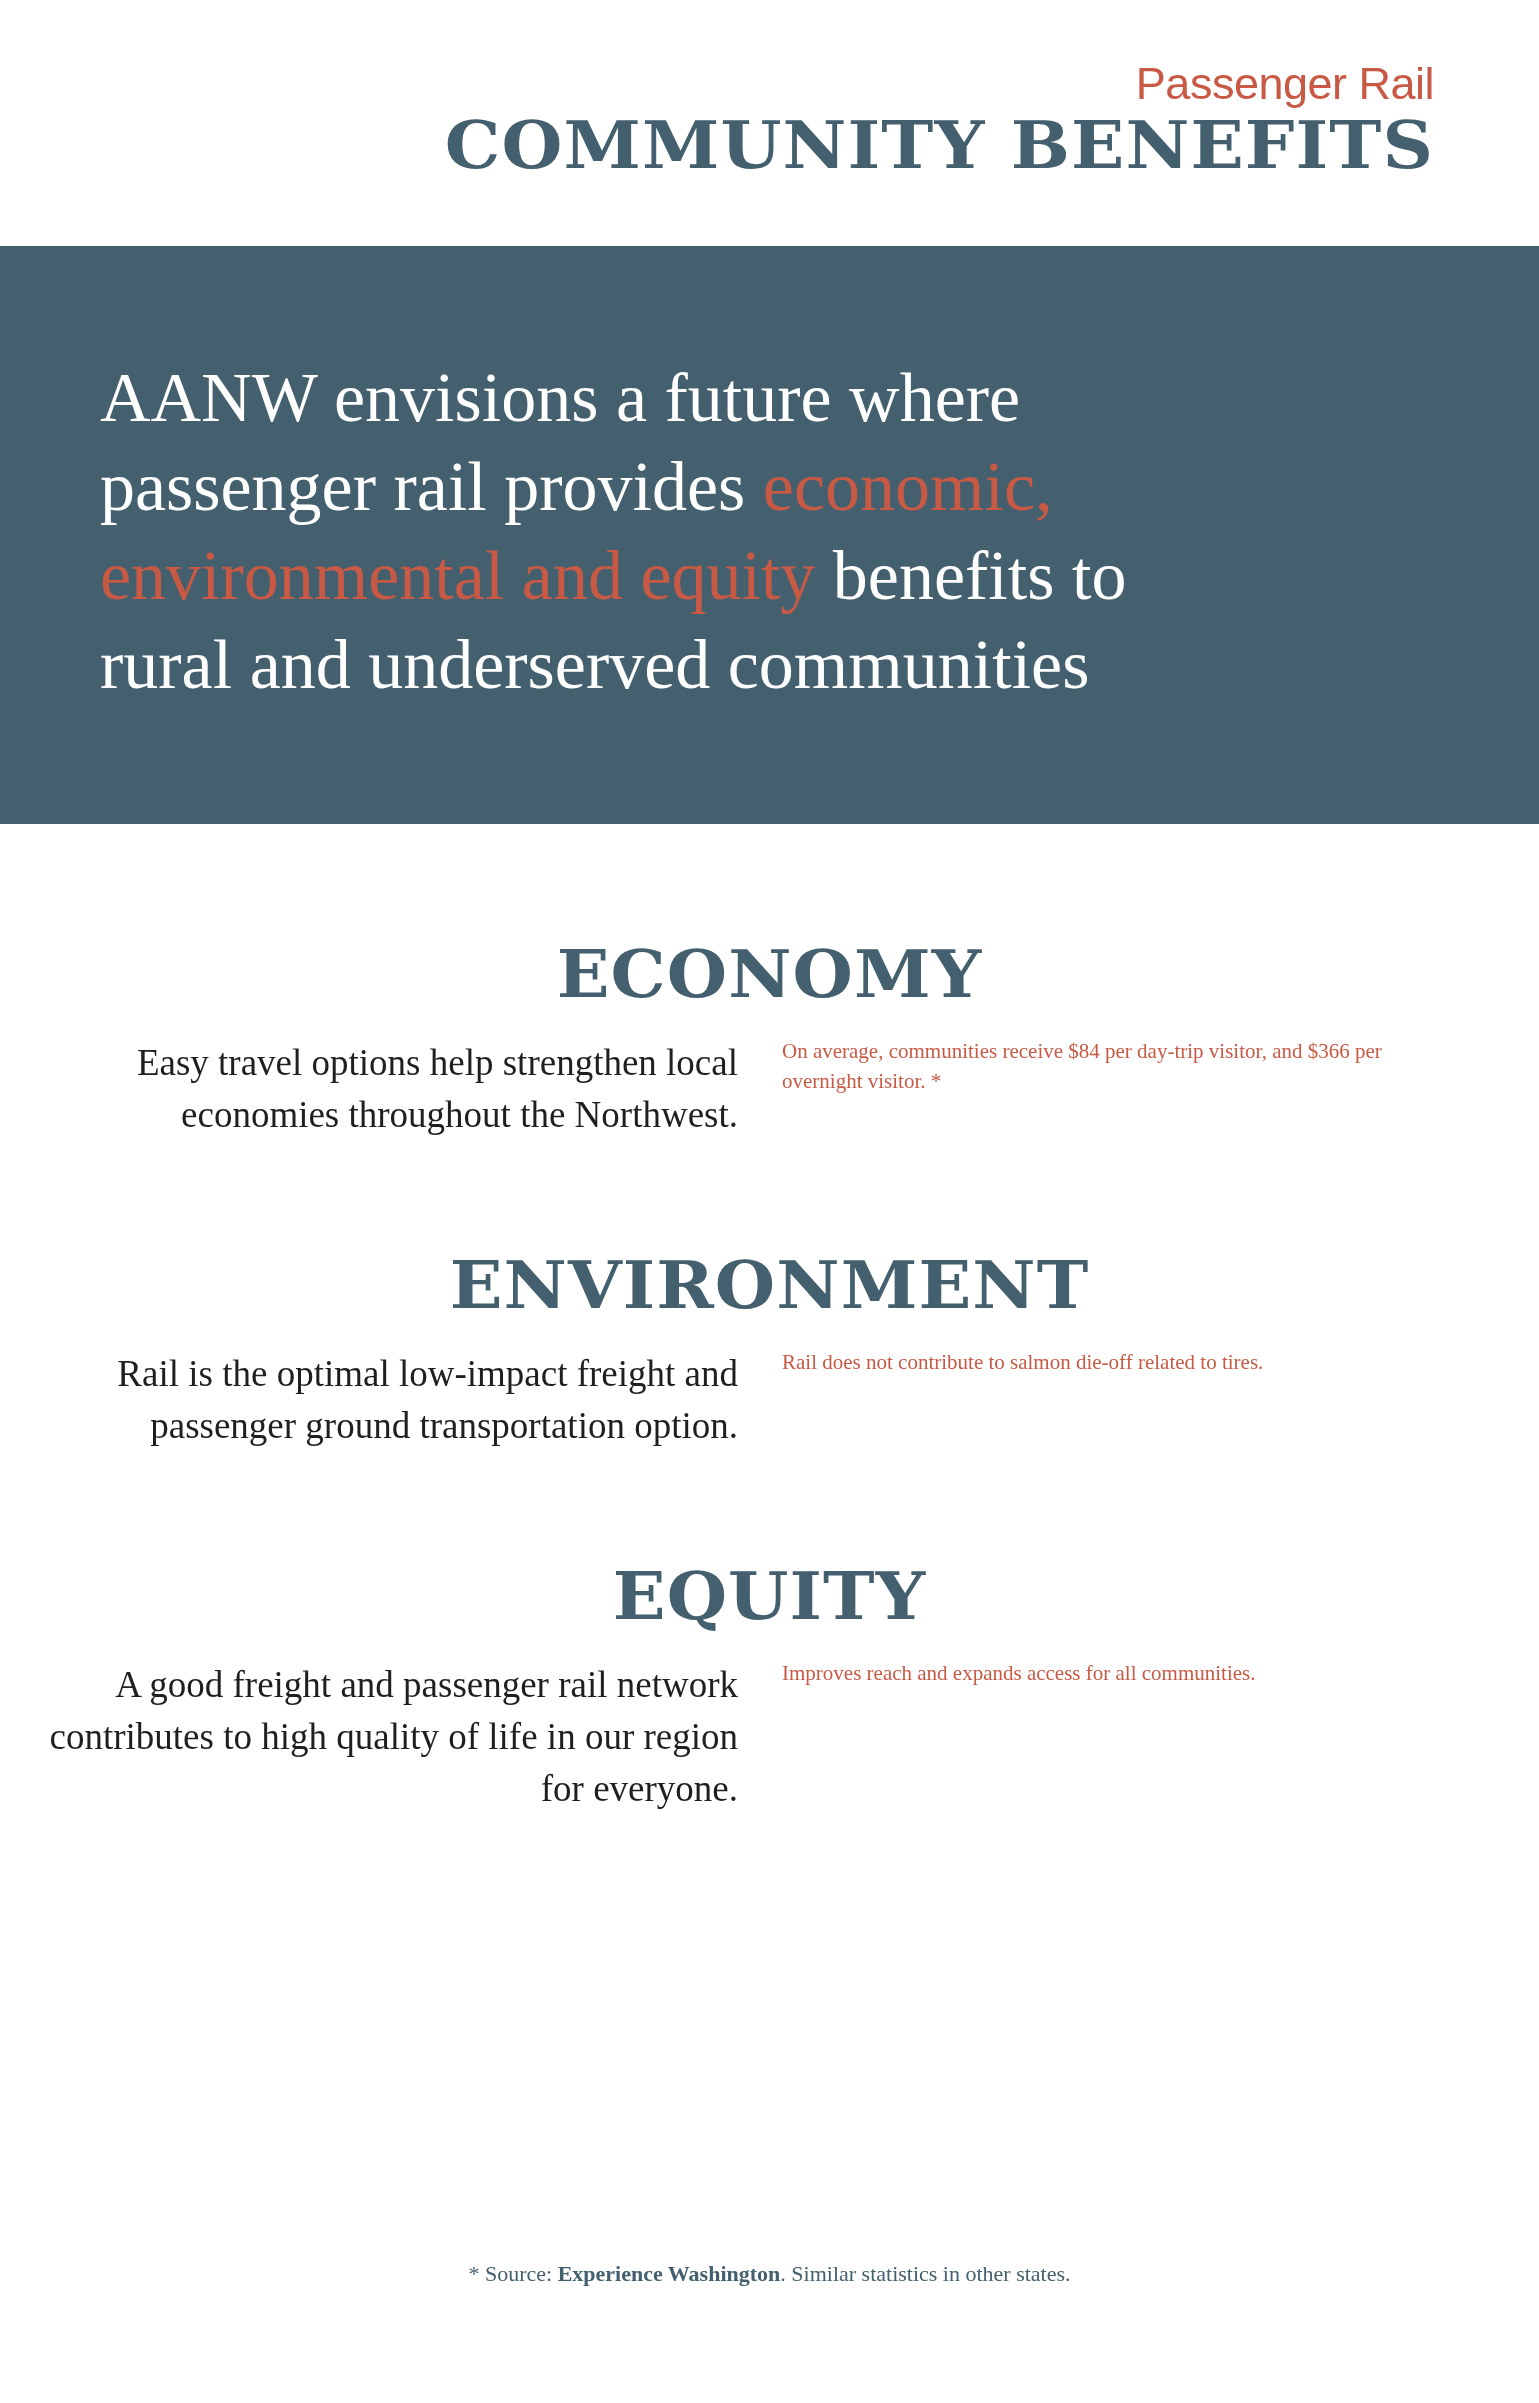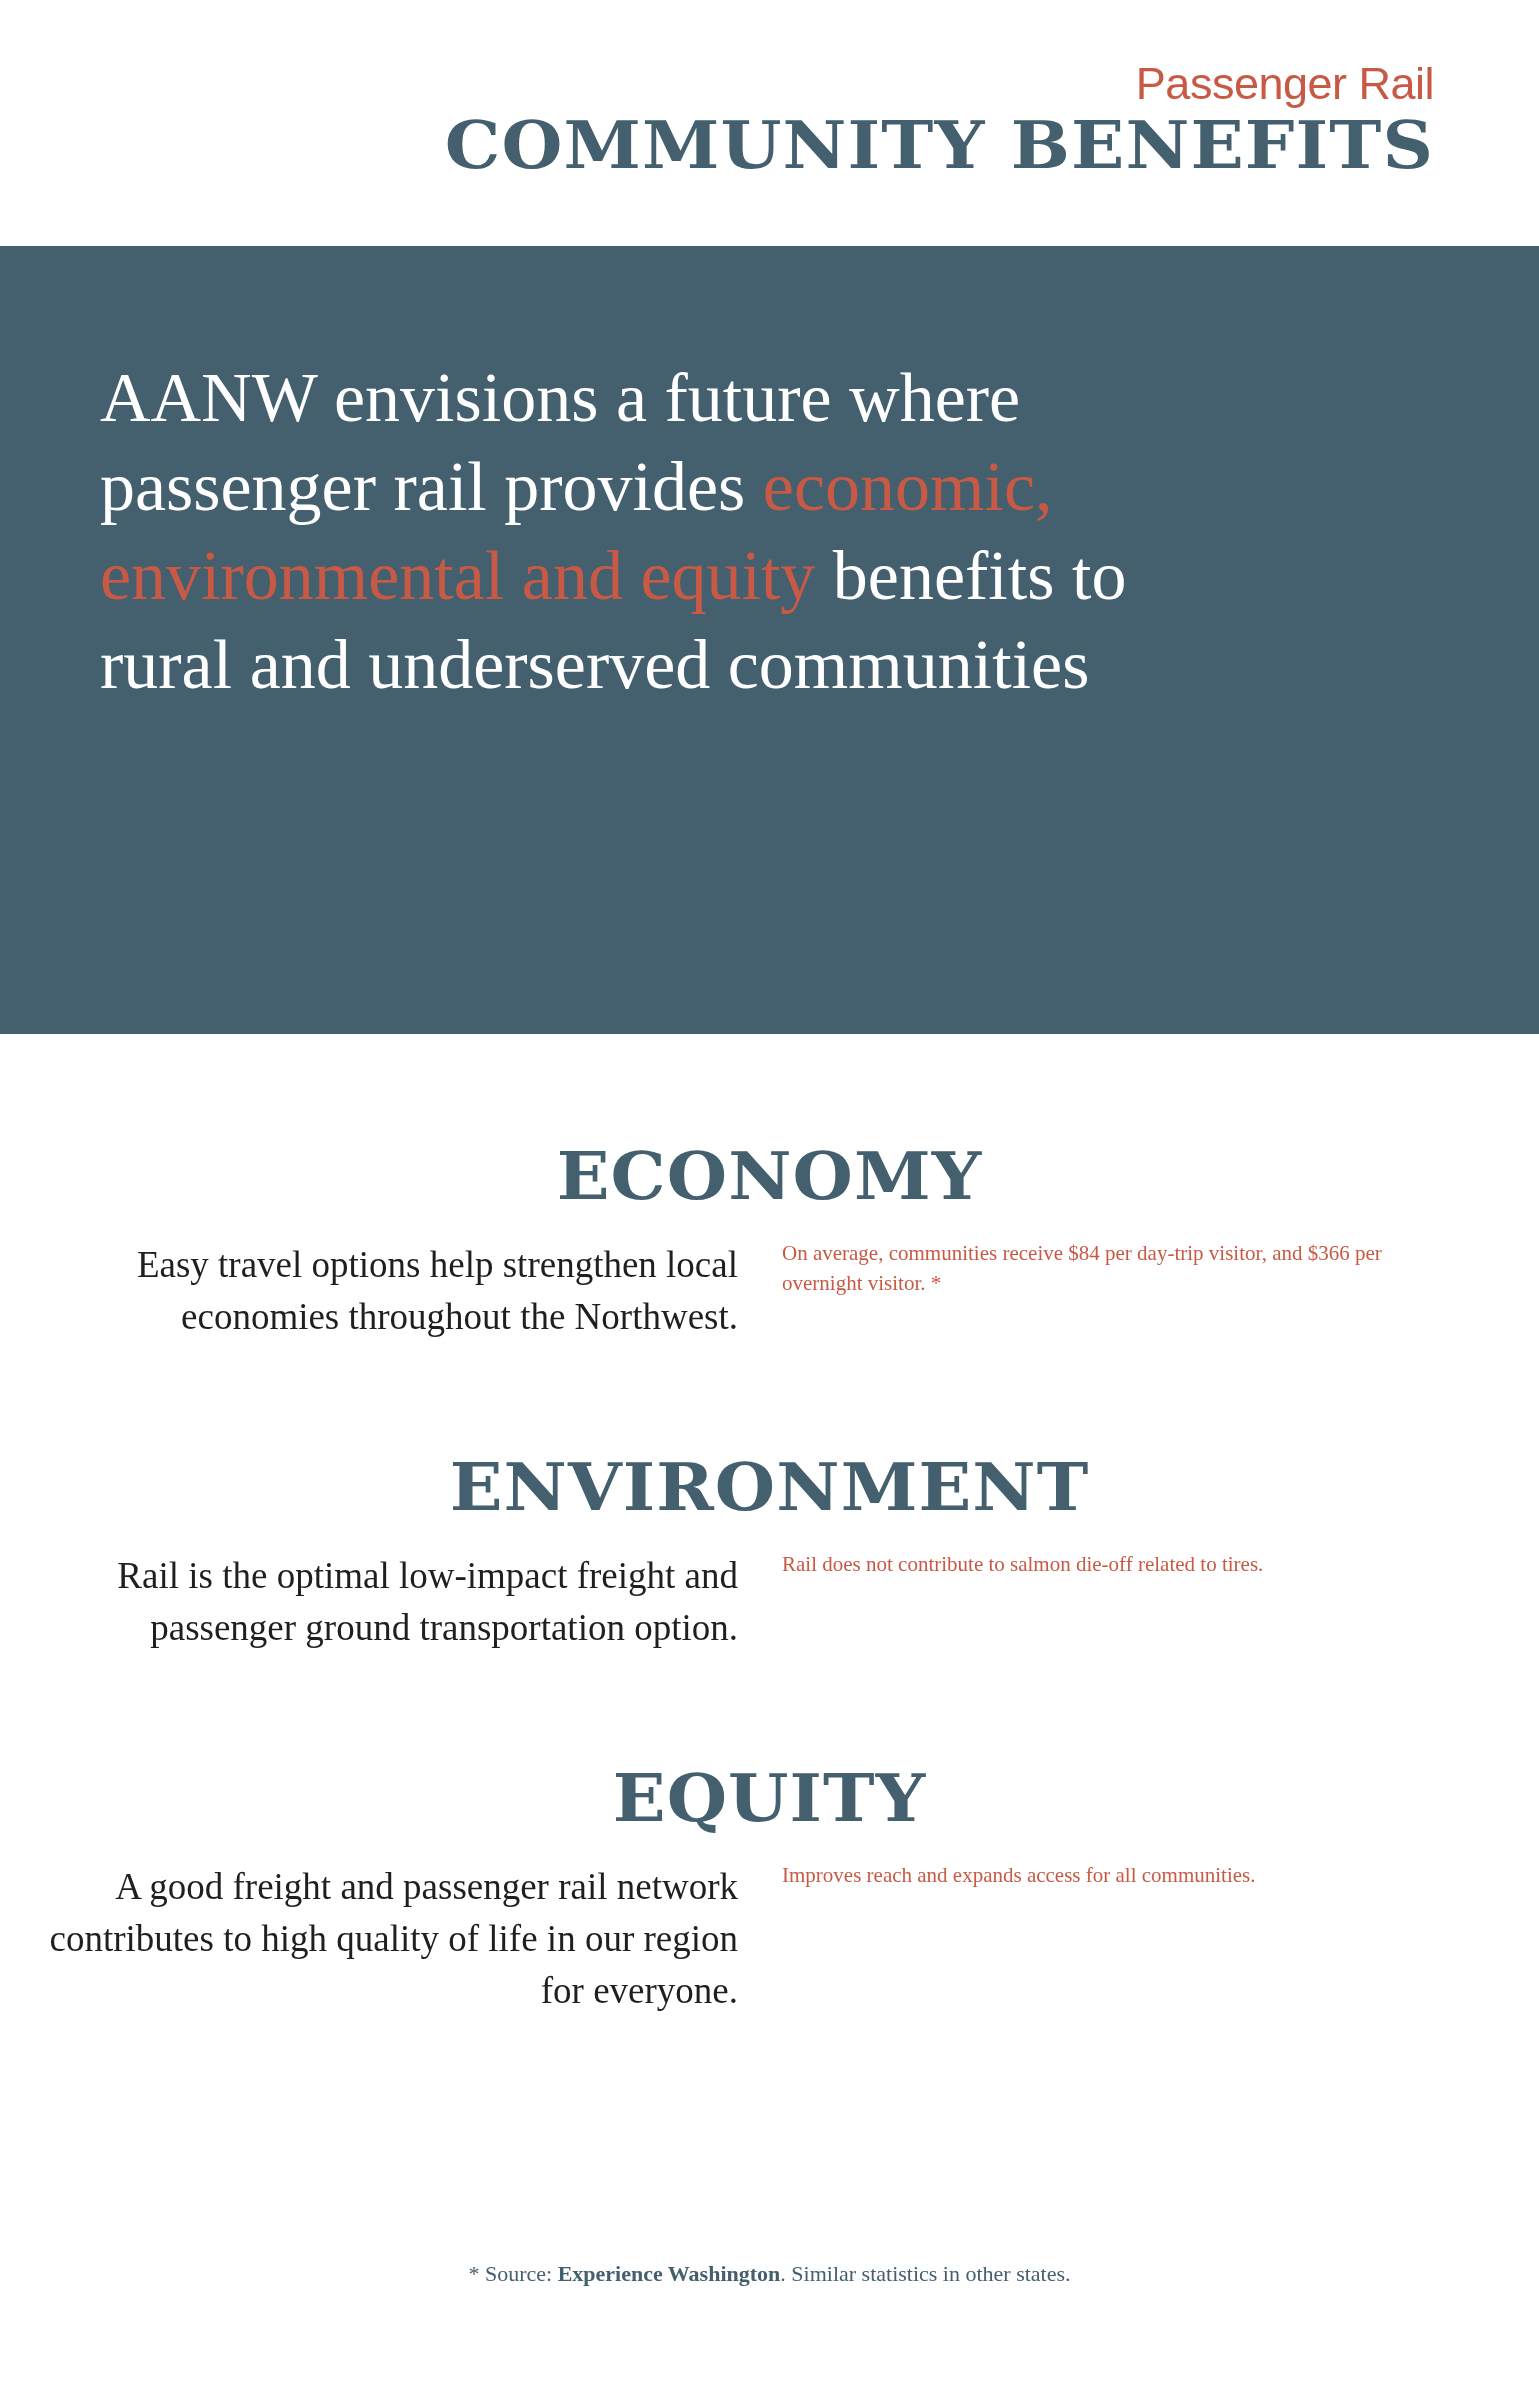--- a/index.html
+++ b/index.html
@@ -38,38 +38,39 @@
     line-height: 1.1;
     margin-top: 2px;
     transform: scaleX(1.06);
     transform-origin: right center;
   }
 
   
   .vision-band {
     margin-top: 64px;
     background: #44606f;
-    height: 788px;
+    height: 578px;
     box-sizing: border-box;
     padding: 108px 100px 0 100px;
   }
   .vision-text {
     font-family: "Liberation Serif", serif;
     font-size: 70px;
     line-height: 1.27;
     color: #ffffff;
     max-width: 1120px;
   }
   .vision-text .accent {
     color: #c85a45;
   }
 
   
   .sections {
     padding-top: 108px;
+    margin-top: 8px;
   }
   .section {
     margin-bottom: 110px;
   }
   .section-heading {
     text-align: center;
     font-family: "DejaVu Serif", serif;
     font-weight: bold;
     font-size: 66px;
     letter-spacing: 1px;

